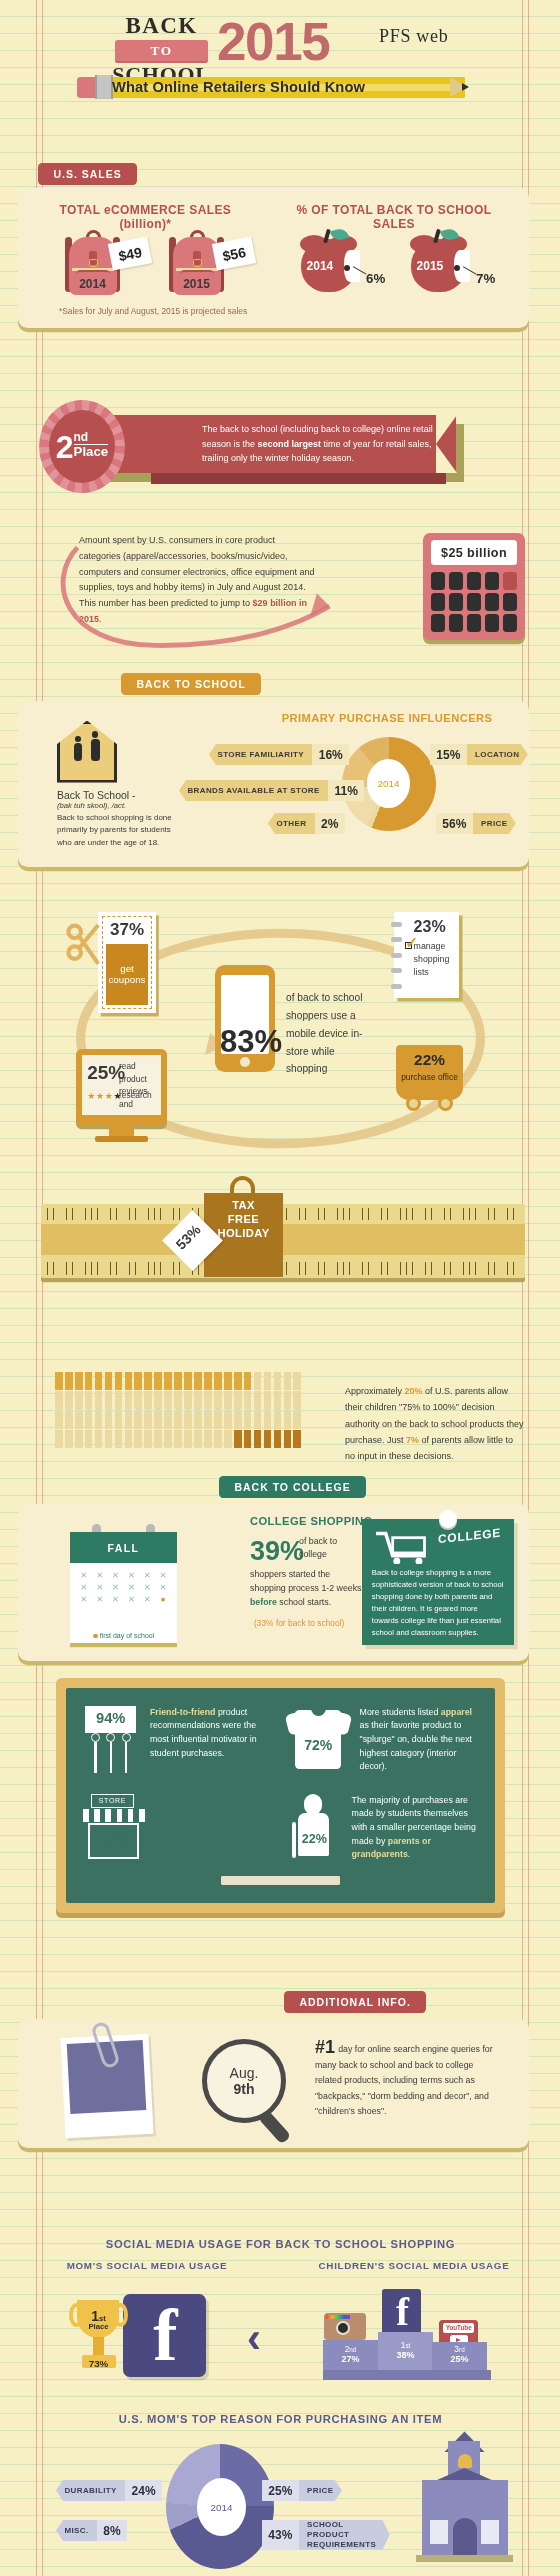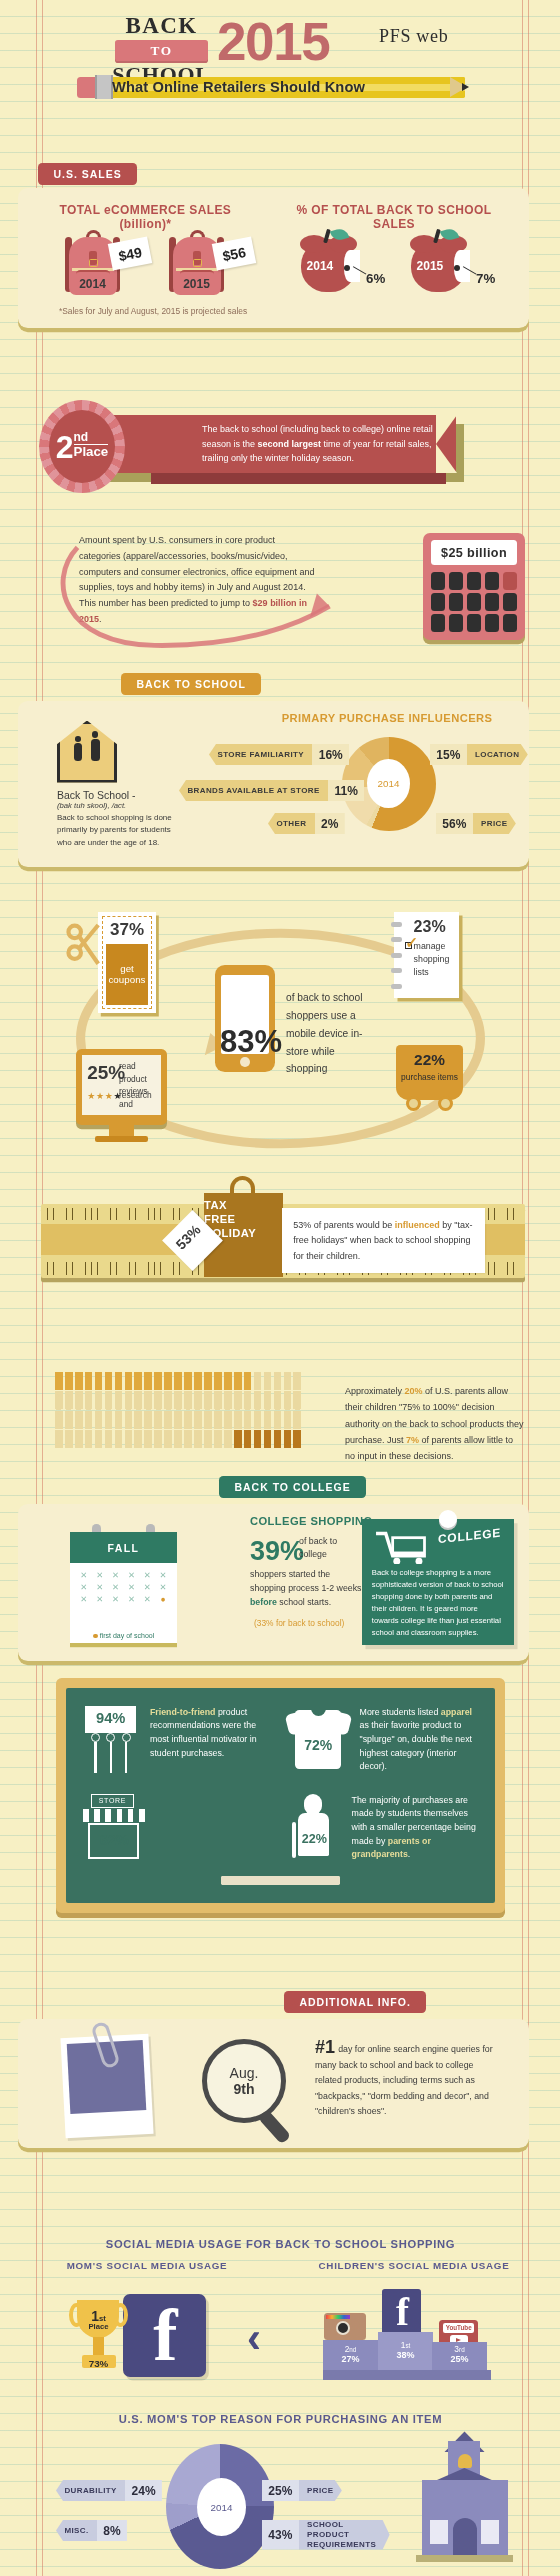--- a/index.html
+++ b/index.html
@@ -131,21 +131,21 @@
   .cart-w{position:absolute;width:15.4px;height:15.4px;border-radius:50%;background:#e8d494;border:3.5px solid #d79a31;bottom:-11.2px;}
 
   
   .ruler{position:absolute;left:41px;top:0;width:484px;height:74px;background:#ead98c;border-radius:2.1px;box-shadow:0 4.2px 0 #b5a35e;}
   .ruler-mid{position:absolute;left:0;right:0;top:19.6px;height:31px;background:#e0bf62;}
   .ticks{position:absolute;left:5.6px;right:5.6px;height:12.6px;
      background:repeating-linear-gradient(to right,#6b5a22 0 0.7px,transparent 0.7px 6.3px);}
   .ticks.top{top:3.5px} .ticks.bot{bottom:3.5px}
   .tfh-bag{position:absolute;left:163px;top:-11.2px;width:79px;height:84px;background:#a9761f;}
   .tfh-handle{position:absolute;left:189px;top:-28px;width:25px;height:19.6px;border:4.9px solid #a9761f;border-bottom:none;border-radius:12.6px 12.6px 0 0;}
-  .tfh-txt{position:absolute;left:0;right:0;top:5.6px;text-align:left;color:#fff;font-weight:bold;font-size:11.2px;line-height:1.25;letter-spacing:0.4px;}
+  .tfh-txt{position:absolute;left:0;right:0;top:5.6px;text-align:center;color:#fff;font-weight:bold;font-size:11.2px;line-height:1.25;letter-spacing:0.4px;}
   .tfh-tag{position:absolute;left:130px;top:15.4px;width:43px;height:43px;background:#fff;transform:rotate(-45deg);box-shadow:0.7px 1.4px 2.1px rgba(0,0,0,.18);}
   .tfh-tagtxt{position:absolute;left:133px;top:25px;transform:rotate(-45deg);font-size:14px;font-weight:bold;}
   .tfh-note{position:absolute;left:241px;top:4.2px;width:203px;height:65px;background:#fff;box-shadow:0.7px 1.4px 2.1px rgba(0,0,0,.12);}
 
   
   .people{position:absolute;display:grid;grid-template-columns:repeat(25,1fr);gap:1.4px;width:247px;}
   .pp{width:7.7px;height:18px;position:relative;}
   .pp i{position:absolute;left:1.4px;top:4.9px;width:4.9px;height:13.3px;border-radius:2.8px 2.8px 0.7px 0.7px;background:inherit;display:block;}
   .pp b{position:absolute;left:1.8px;top:0;width:4.2px;height:4.2px;border-radius:50%;background:inherit;display:block;}
 
@@ -439,44 +439,39 @@
       <div class="cond" style="position:absolute;left:11.2px;top:12.6px;font-size:19px;font-weight:bold;">25%</div>
       <div class="cond" style="position:absolute;left:43px;top:11.2px;width:42px;font-size:8.4px;line-height:1.5;">read product reviews and</div>
       <div style="position:absolute;left:11.2px;top:42px;color:#d79a31;font-size:9px;letter-spacing:0.7px;">★★★<span style="color:#2d2d2d">★</span></div>
       <div class="cond" style="position:absolute;left:43px;top:41px;font-size:8.4px;">research</div>
     </div>
 
     <div class="cart" style="left:396px;top:133px;">
       <div class="cart-w" style="left:9.8px;"></div>
         <div class="cart-w" style="right:9.8px;"></div>
       <div class="cond" style="position:absolute;left:0;right:0;top:5.6px;text-align:center;font-size:15.4px;font-weight:bold;color:#2d2d2d;">22%</div>
-      <div class="cond" style="position:absolute;left:0;right:0;top:27px;text-align:center;font-size:8.4px;color:#2d2d2d;">purchase items</div>
+      <div class="cond" style="position:absolute;left:0;right:0;top:27px;text-align:center;font-size:8.4px;color:#2d2d2d;">purchase office</div>
     </div>
   </div>
 
   <div class="sec" style="top:1204px;height:98px;">
     <div class="ruler">
       <div class="ticks top"></div>
       <div class="ruler-mid"></div>
       <div class="ticks bot"></div>
       <div class="tfh-handle"></div>
       <div class="tfh-bag">
         <div class="tfh-txt">
           <div>TAX</div>
           <div>FREE</div>
           <div>HOLIDAY</div>
         </div>
       </div>
       <div class="tfh-tag"></div>
       <div class="tfh-tagtxt cond">53%</div>
-      <div class="tfh-note">
-        <div class="cond" style="padding:9.8px 11.2px;font-size:9px;line-height:1.7;">
-          <span>53% of parents would be </span><b style="color:#d79a31;">influenced</b><span> by "tax-free holidays" when back to school shopping for their children.</span>
-        </div>
-      </div>
     </div>
   </div>
 
   <div class="sec" style="top:1372px;height:105px;">
     <div class="people" id="people-grid" style="left:55px;top:0;">
         <div class="pp" style="background: rgb(224, 169, 60);">
           <b></b>
           <i></i>
         </div>
         <div class="pp" style="background: rgb(224, 169, 60);">

